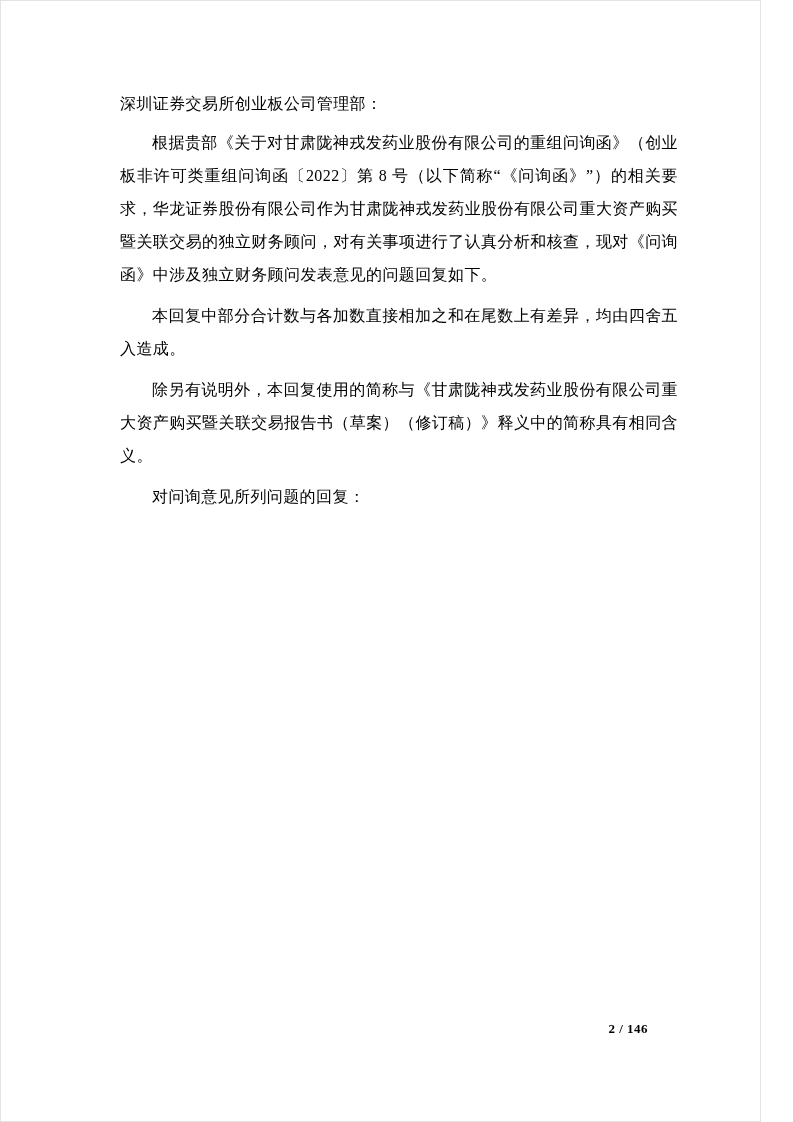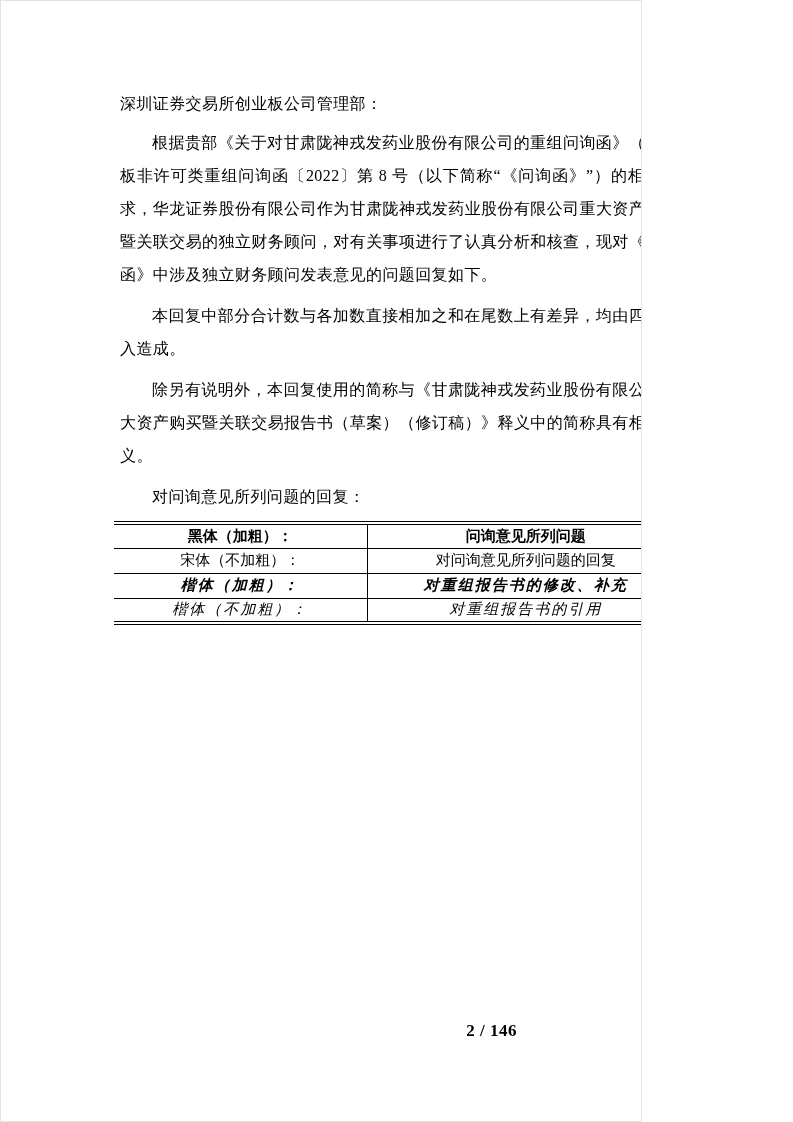--- a/index.html
+++ b/index.html
@@ -2,21 +2,21 @@
 <html><head>
 <meta charset="utf-8">
 <style>
   html, body {
     margin: 0;
     padding: 0;
     background: #ffffff;
   }
   .page {
     position: relative;
-    width: 642px;
+    width: 761px;
     height: 1122px;
     background: #ffffff;
     border: 1px solid #e3e3e3;
     box-sizing: border-box;
     font-family: "Liberation Serif", "DejaVu Serif", serif;
     color: #000000;
     overflow: hidden;
   }
   .content {
     position: absolute;
@@ -75,22 +75,22 @@
   }
   tr.row-kaiti td {
     font-family: "Liberation Serif", "DejaVu Serif", serif;
     font-weight: normal;
     font-style: italic;
     letter-spacing: 2px;
   }
   .footer {
     position: absolute;
     top: 1020px;
-    right: 124px;
-    font-size: 17px;
+    right: 112px;
+    font-size: 13px;
     font-weight: bold;
     font-family: "Liberation Serif", "DejaVu Serif", serif;
     letter-spacing: 0.5px;
   }
 </style>
 </head>
 <body>
 
 <div class="page">
   <div class="content">
@@ -98,37 +98,17 @@
     <p class="salutation">深圳证券交易所创业板公司管理部：</p>
 
     <p class="para">根据贵部《关于对甘肃陇神戎发药业股份有限公司的重组问询函》（创业板非许可类重组问询函〔2022〕第 8 号（以下简称“《问询函》”）的相关要求，华龙证券股份有限公司作为甘肃陇神戎发药业股份有限公司重大资产购买暨关联交易的独立财务顾问，对有关事项进行了认真分析和核查，现对《问询函》中涉及独立财务顾问发表意见的问题回复如下。</p>
 
     <p class="para">本回复中部分合计数与各加数直接相加之和在尾数上有差异，均由四舍五入造成。</p>
 
     <p class="para">除另有说明外，本回复使用的简称与《甘肃陇神戎发药业股份有限公司重大资产购买暨关联交易报告书（草案）（修订稿）》释义中的简称具有相同含义。</p>
 
     <p class="para">对问询意见所列问题的回复：</p>
 
-    <table class="legend">
-      <tbody>
-          <tr class="row-heiti">
-        <td class="col-font">黑体（加粗）：</td>
-        <td class="col-meaning">问询意见所列问题</td>
-      </tr>
-      <tr class="row-songti">
-        <td class="col-font">宋体（不加粗）：</td>
-        <td class="col-meaning">对问询意见所列问题的回复</td>
-      </tr>
-      <tr class="row-kaiti-bold">
-        <td class="col-font">楷体（加粗）：</td>
-        <td class="col-meaning">对重组报告书的修改、补充</td>
-      </tr>
-      <tr class="row-kaiti">
-        <td class="col-font">楷体（不加粗）：</td>
-        <td class="col-meaning">对重组报告书的引用</td>
-      </tr>
-    </tbody>
-      </table>
 
   </div>
 
   <div class="footer">2 / 146</div>
 </div>
 
 </body></html>

